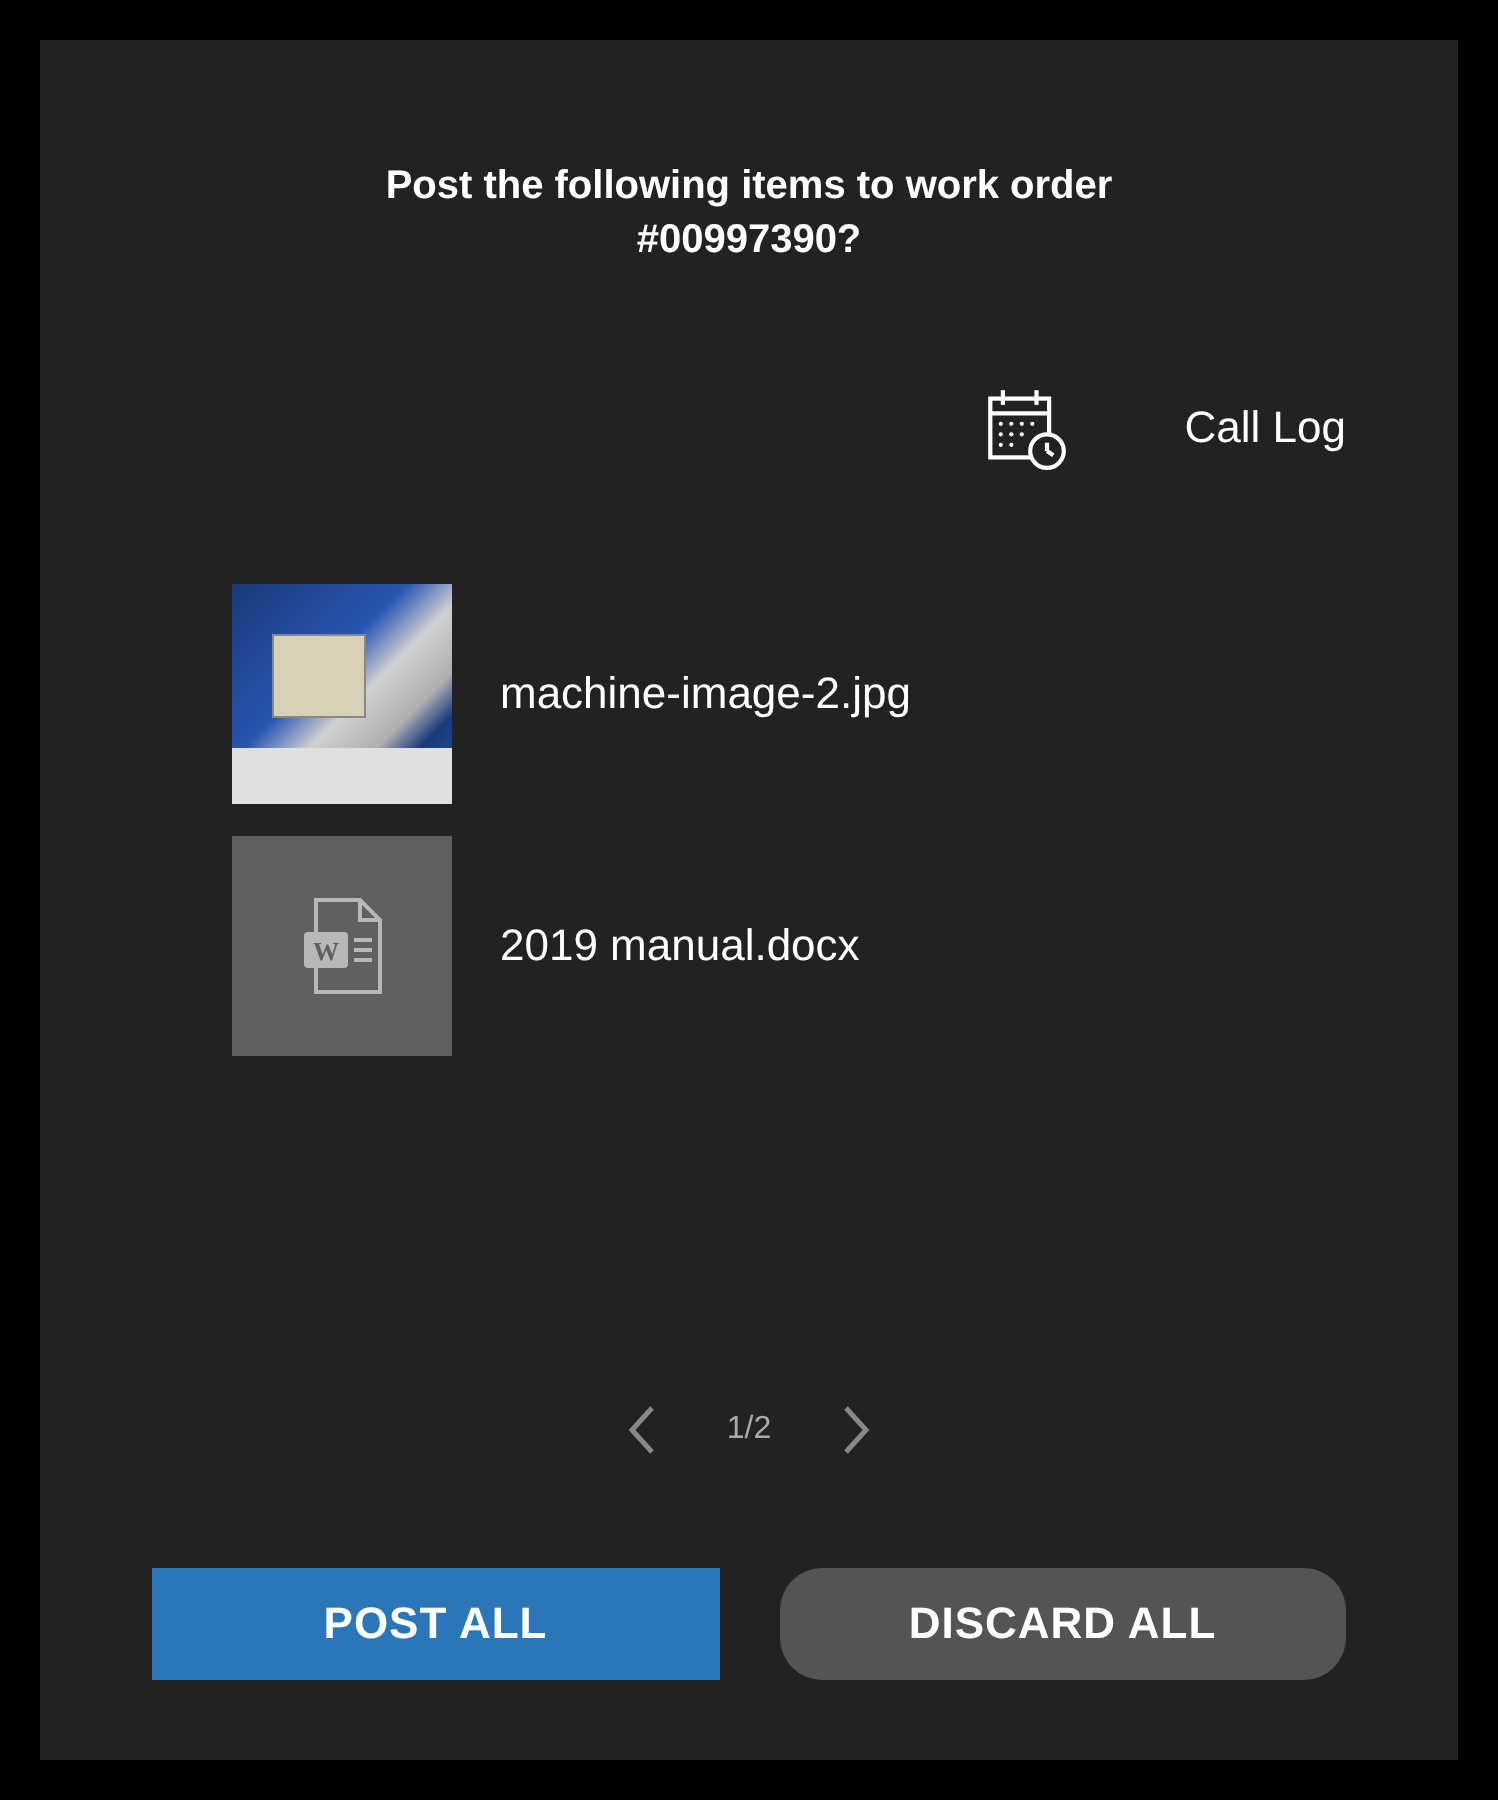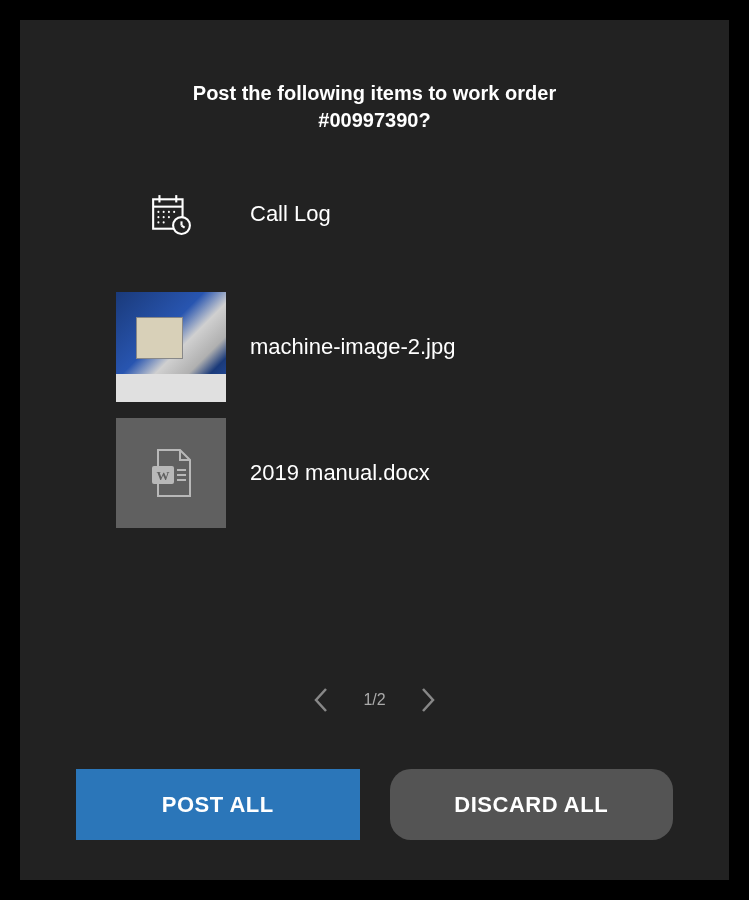--- a/index.html
+++ b/index.html
@@ -36,20 +36,21 @@
       flex: 1;
       padding-left: 40px;
     }
     .item-row {
       display: flex;
       align-items: center;
       margin-bottom: 16px;
     }
     .item-row.call-log-row {
       margin-bottom: 48px;
+      justify-content: flex-end;
     }
     .item-thumb {
       width: 110px;
       height: 110px;
       display: flex;
       align-items: center;
       justify-content: center;
       flex-shrink: 0;
     }
     .item-thumb.doc-thumb {
@@ -151,21 +152,21 @@
     .page-indicator {
       color: #aaa;
       font-size: 16px;
     }
     .button-row {
       display: flex;
       gap: 30px;
     }
     .btn {
       flex: 1;
-      height: 71px;
+      height: 56px;
       border: none;
       font-size: 22px;
       font-weight: 700;
       letter-spacing: 0.5px;
       cursor: pointer;
       font-family: inherit;
       color: #fff;
     }
     .btn-primary {
       background: #2b76b9;

